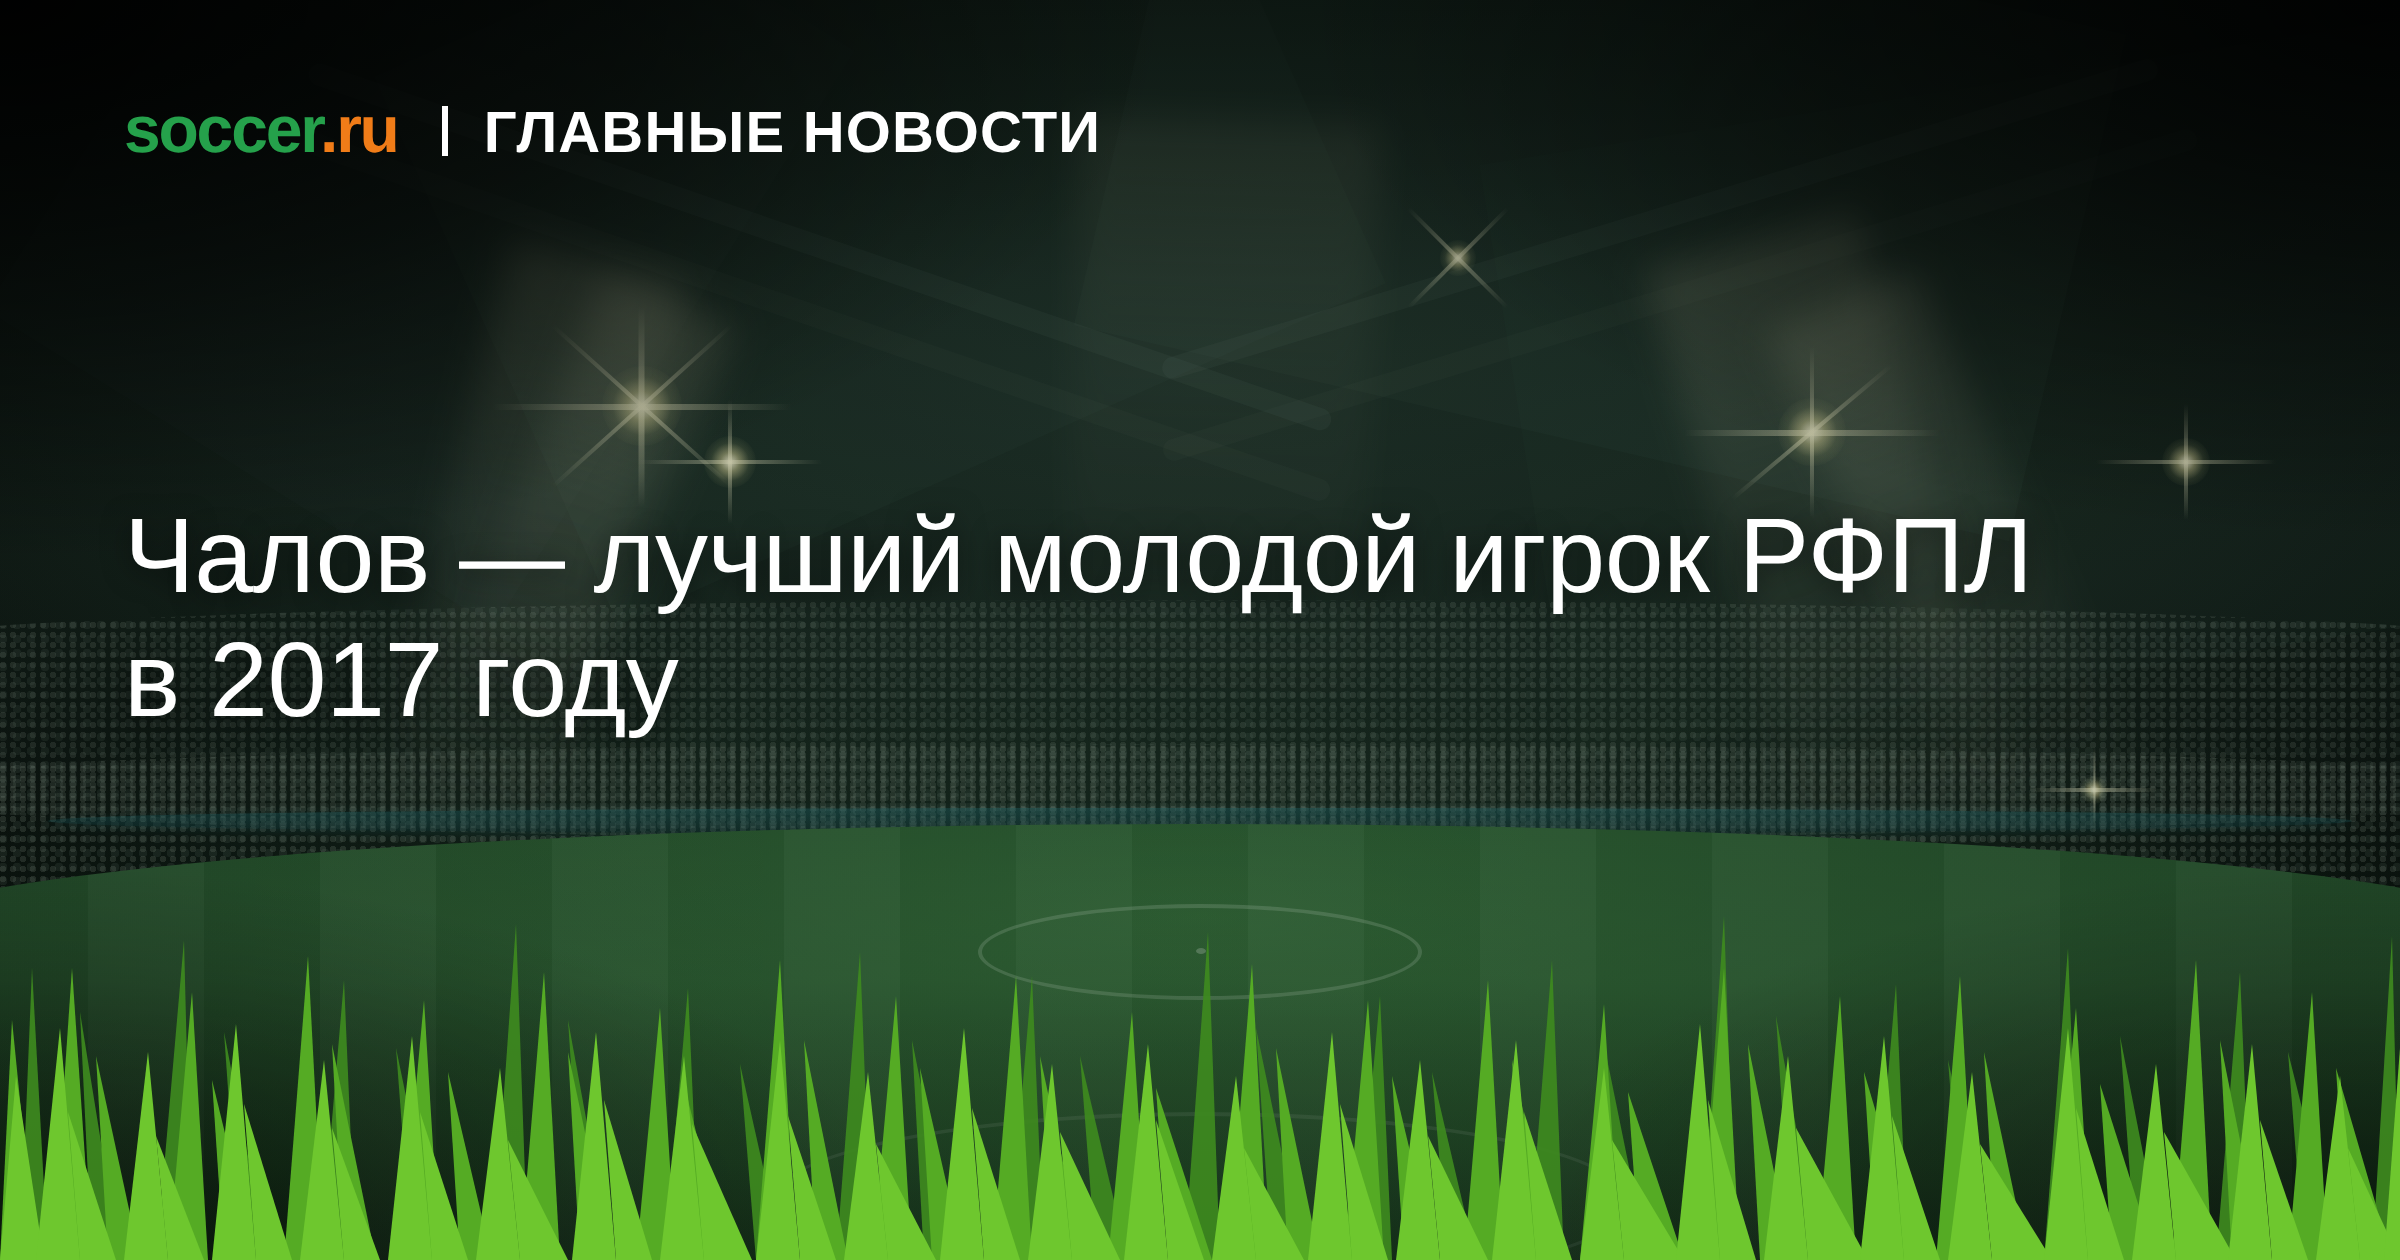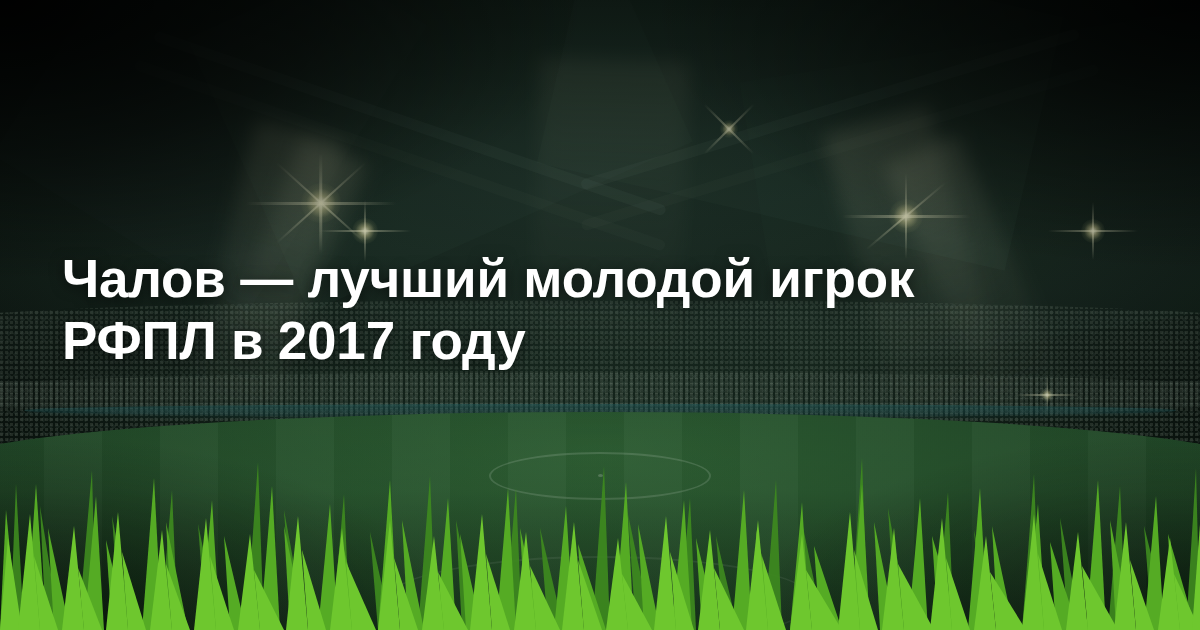--- a/index.html
+++ b/index.html
@@ -174,21 +174,21 @@
     white-space:nowrap;
   }
 
   
   .headline{
     position:absolute; top:248px; left:62px;
     width:960px;
     z-index:20;
     color:#ffffff;
     font-size:53px;
-    font-weight:bold;
+    font-weight:normal;
     line-height:62px;
     letter-spacing:-.2px;
     text-shadow:0 2px 14px rgba(0,0,0,.55);
   }
 </style>
 </head>
 <body>
 
 <div class="card">
 
@@ -401,16 +401,23 @@
             <path d="M1114 120 L1126 12 L1136 120 Z"></path>
           <path d="M1136 120 L1130 50 L1154 120 Z"></path>
             <path d="M1158 120 L1170 28 L1180 120 Z"></path>
           <path d="M1180 120 L1174 64 L1200 120 Z"></path>
             <path d="M1192 120 L1200 14 L1200 120 Z"></path>
         </g>
       </svg>
     </div>
   </div>
 
+  <div class="header">
+    <div class="logo">
+      <span class="word">soccer</span><span class="tld">.ru</span>
+    </div>
+    <span class="sep"></span>
+    <div class="kicker">ГЛАВНЫЕ НОВОСТИ</div>
+  </div>
 
   <h1 class="headline">Чалов — лучший молодой игрок РФПЛ в 2017 году</h1>
 
 </div>
 
 </body></html>

